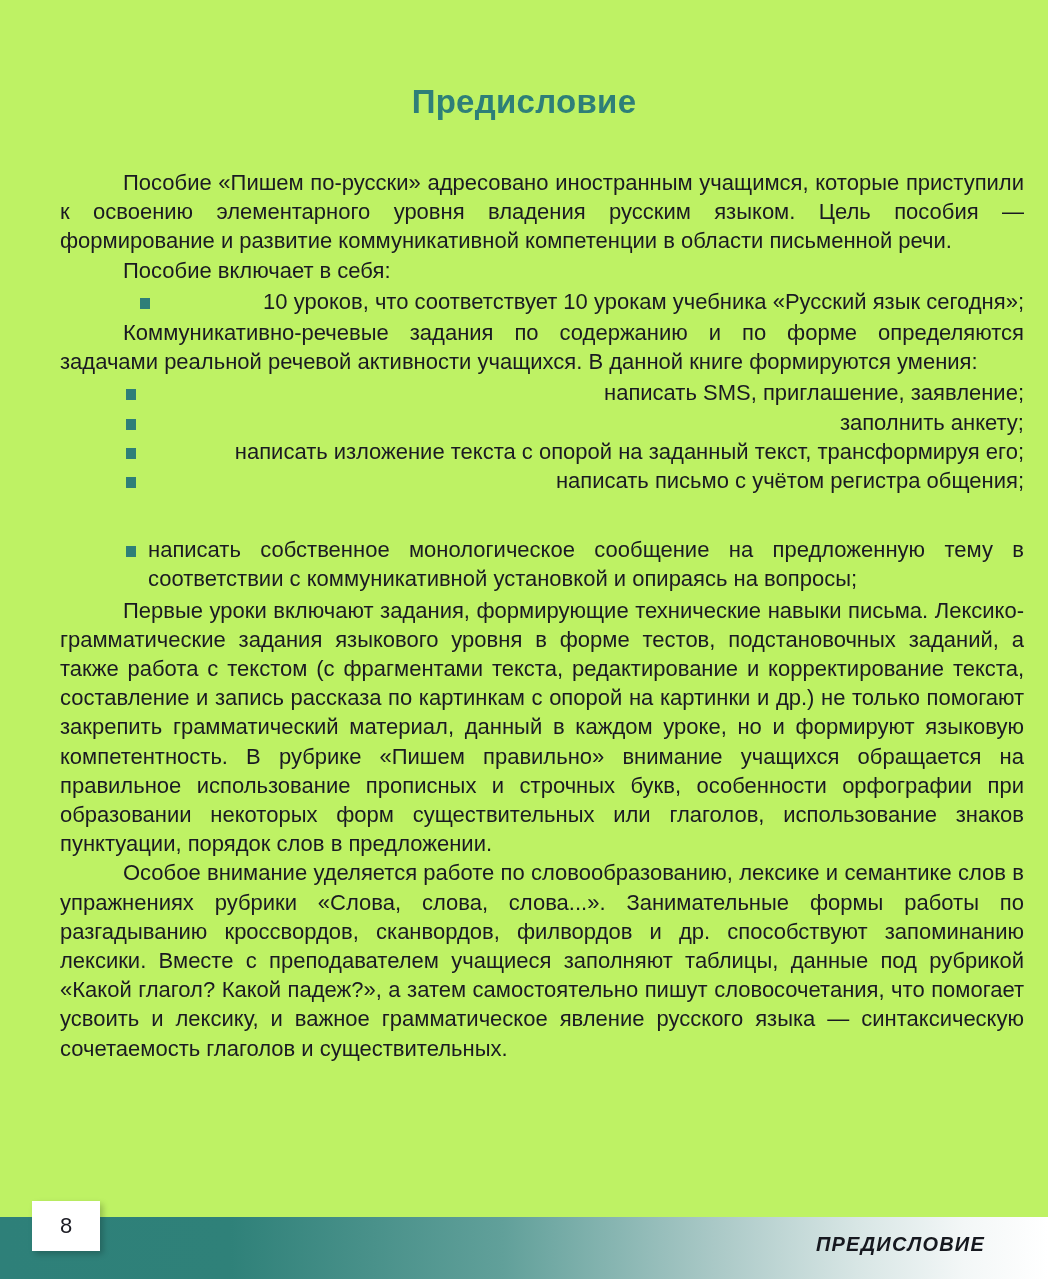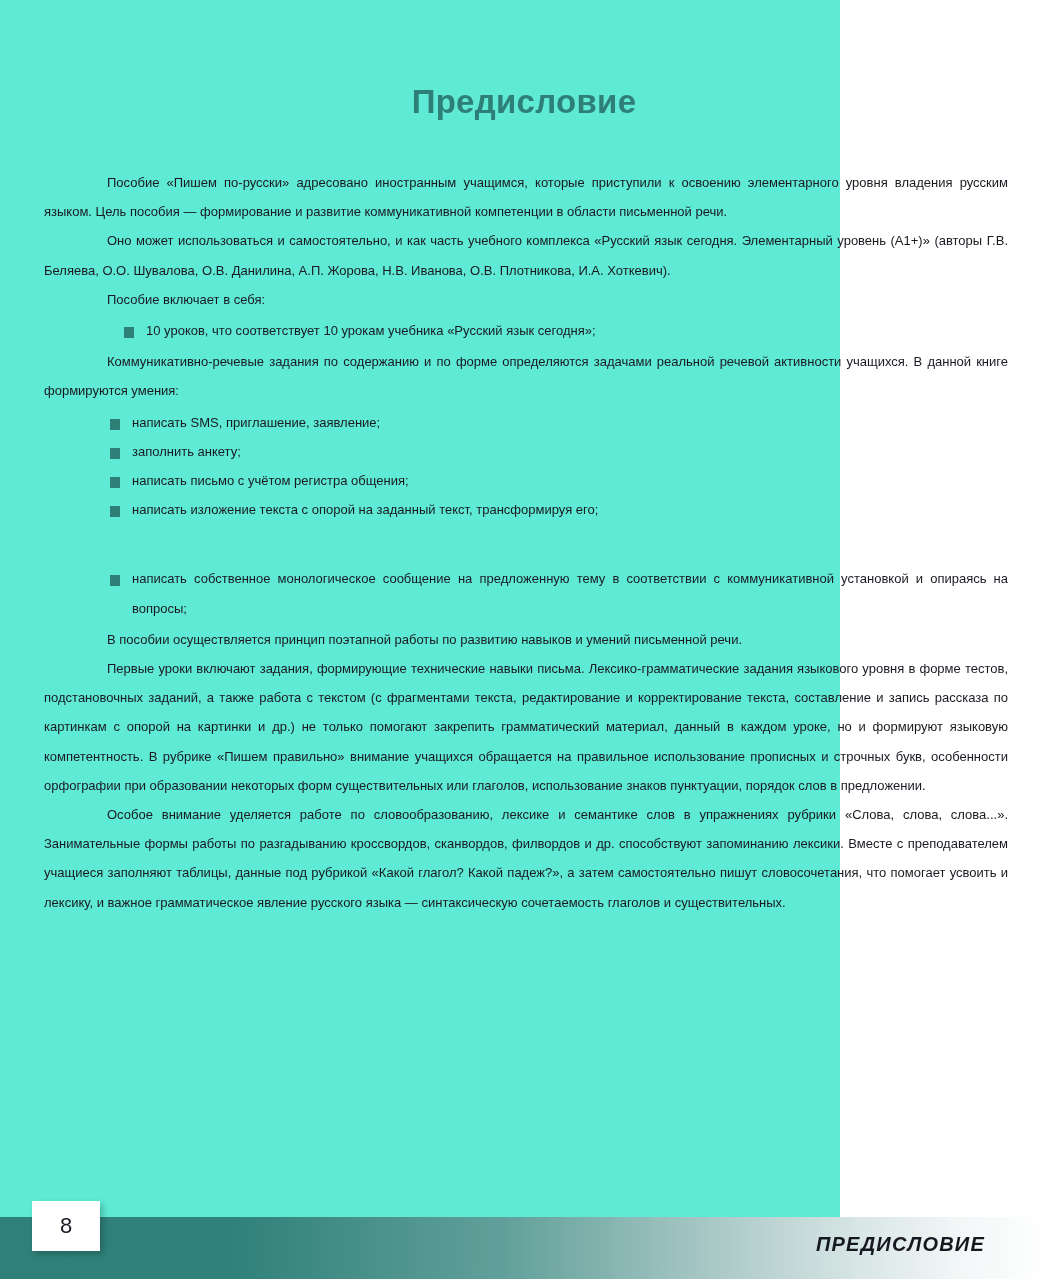--- a/index.html
+++ b/index.html
@@ -10,23 +10,23 @@
     width: 1048px;
     height: 1279px;
     background: #ffffff;
     font-family: "Liberation Sans", sans-serif;
     overflow: hidden;
     position: relative;
   }
 
   .page {
     position: relative;
-    width: 840px;
+    width: 1048px;
     height: 1279px;
-    background: #5eead4;
+    background: #bef264;
     box-sizing: border-box;
   }
 
   
   .page-title {
     text-align: center;
     color: #2e7f78;
     font-size: 33px;
     font-weight: bold;
     letter-spacing: 0.3px;
@@ -36,24 +36,24 @@
     top: 82px;
     left: 0;
     width: 1048px;
     line-height: 40px;
   }
 
   
   .content {
     position: absolute;
     top: 168px;
-    left: 44px;
+    left: 60px;
     width: 964px;
     color: #1a1a22;
-    font-size: 13px;
+    font-size: 22px;
     line-height: 29.2px;
   }
 
   p.para {
     margin: 0;
     text-align: justify;
     text-indent: 63px;
     text-justify: inter-word;
     -webkit-hyphens: none;
     hyphens: none;
@@ -65,21 +65,21 @@
     margin: 0;
     padding: 0;
   }
 
   ul.bullets.level-a { margin-left: 0; }
 
   ul.bullets li {
     position: relative;
     padding-left: 22px;
     margin: 0;
-    text-align: left;
+    text-align: right;
   }
 
   ul.bullets li.justified {
     text-align: justify;
     margin-top: 40px;
   }
 
   ul.bullets li::before {
     content: "";
     position: absolute;
@@ -148,21 +148,20 @@
 <body>
 
 <div class="page">
 
   <h1 class="page-title">Предисловие</h1>
 
   <div class="content">
 
     <p class="para">Пособие «Пишем по-русски» адресовано иностранным учащимся, которые приступили к освоению элементарного уровня владения русским языком. Цель пособия — формирование и развитие коммуникативной компетенции в области письменной речи.</p>
 
-    <p class="para">Оно может использоваться и самостоятельно, и как часть учебного комплекса «Русский язык сегодня. Элементарный уровень (A1+)» (авторы Г.В. Беляева, О.О. Шувалова, О.В. Данилина, А.П. Жорова, Н.В. Иванова, О.В. Плотникова, И.А. Хоткевич).</p>
 
     <p class="para">Пособие включает в себя:</p>
 
     <div class="spacer-sm"></div>
 
     <div class="list-wrap-a">
       <ul class="bullets level-a">
         <li>10 уроков, что соответствует 10 урокам учебника «Русский язык сегодня»;</li>
       </ul>
     </div>
@@ -170,29 +169,28 @@
     <div class="spacer-sm"></div>
 
     <p class="para">Коммуникативно-речевые задания по содержанию и по форме определяются задачами реальной речевой активности учащихся. В данной книге формируются умения:</p>
 
     <div class="spacer-sm"></div>
 
     <div class="list-wrap-b">
       <ul class="bullets level-a">
         <li>написать SMS, приглашение, заявление;</li>
         <li>заполнить анкету;</li>
+        <li>написать изложение текста с опорой на заданный текст, трансформируя его;</li>
         <li>написать письмо с учётом регистра общения;</li>
-        <li>написать изложение текста с опорой на заданный текст, трансформируя его;</li>
         <li class="justified">написать собственное монологическое сообщение на предложенную тему в соответствии с коммуникативной установкой и опираясь на вопросы;</li>
       </ul>
     </div>
 
     <div class="spacer-sm"></div>
 
-    <p class="para">В пособии осуществляется принцип поэтапной работы по развитию навыков и умений письменной речи.</p>
 
     <p class="para">Первые уроки включают задания, формирующие технические навыки письма. Лексико-грамматические задания языкового уровня в форме тестов, подстановочных заданий, а также работа с текстом (с фрагментами текста, редактирование и корректирование текста, составление и запись рассказа по картинкам с опорой на картинки и др.) не только помогают закрепить грамматический материал, данный в каждом уроке, но и формируют языковую компетентность. В рубрике «Пишем правильно» внимание учащихся обращается на правильное использование прописных и строчных букв, особенности орфографии при образовании некоторых форм существительных или глаголов, использование знаков пунктуации, порядок слов в предложении.</p>
 
     <p class="para">Особое внимание уделяется работе по словообразованию, лексике и семантике слов в упражнениях рубрики «Слова, слова, слова...». Занимательные формы работы по разгадыванию кроссвордов, сканвордов, филвордов и др. способствуют запоминанию лексики. Вместе с преподавателем учащиеся заполняют таблицы, данные под рубрикой «Какой глагол? Какой падеж?», а затем самостоятельно пишут словосочетания, что помогает усвоить и лексику, и важное грамматическое явление русского языка — синтаксическую сочетаемость глаголов и существительных.</p>
 
   </div>
 
   <div class="footer-bar">
     <div class="footer-section">ПРЕДИСЛОВИЕ</div>
   </div>

